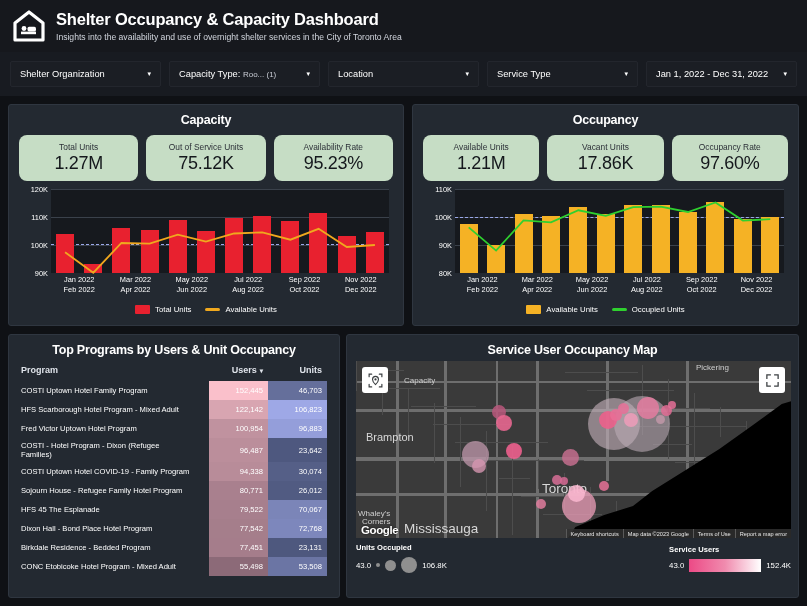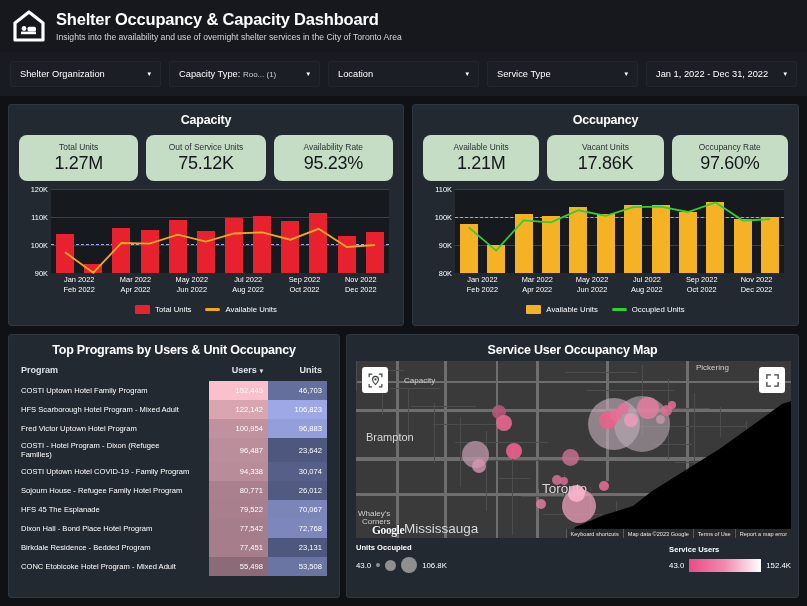--- a/index.html
+++ b/index.html
@@ -141,24 +141,23 @@
   .maplabel { position: absolute; color: #cfcfcf; font-size: 8px; }
   .maplabel.big { font-size: 11px; color: #d8d8d8; }
   .maplabel.huge { font-size: 13.5px; color: #d8d8d8; }
   .bubble { position: absolute; border-radius: 50%; }
   .map-btn {
     position: absolute; width: 26px; height: 26px; background: #ffffff;
     border-radius: 3px; display: flex; align-items: center; justify-content: center;
     cursor: pointer;
   }
   .gwatermark {
-    position: absolute; left: 16px; bottom: 2px; color: #ffffff;
+    position: absolute; left: 5px; bottom: 2px; color: #ffffff;
     font-size: 11.5px; font-weight: bold; letter-spacing: -0.4px;
     text-shadow: 0 0 2px rgba(0,0,0,.8);
-    font-family: Liberation Serif, serif;
   }
   .attrib {
     position: absolute; right: 0; bottom: 0; display: flex;
     font-size: 5.6px; color: #e8e8e8;
   }
   .attrib span {
     background: rgba(50,50,50,.82); padding: 1.5px 4px;
     border-left: 1px solid #5a5a5a; white-space: nowrap; cursor: pointer;
   }
   .map-legend {

